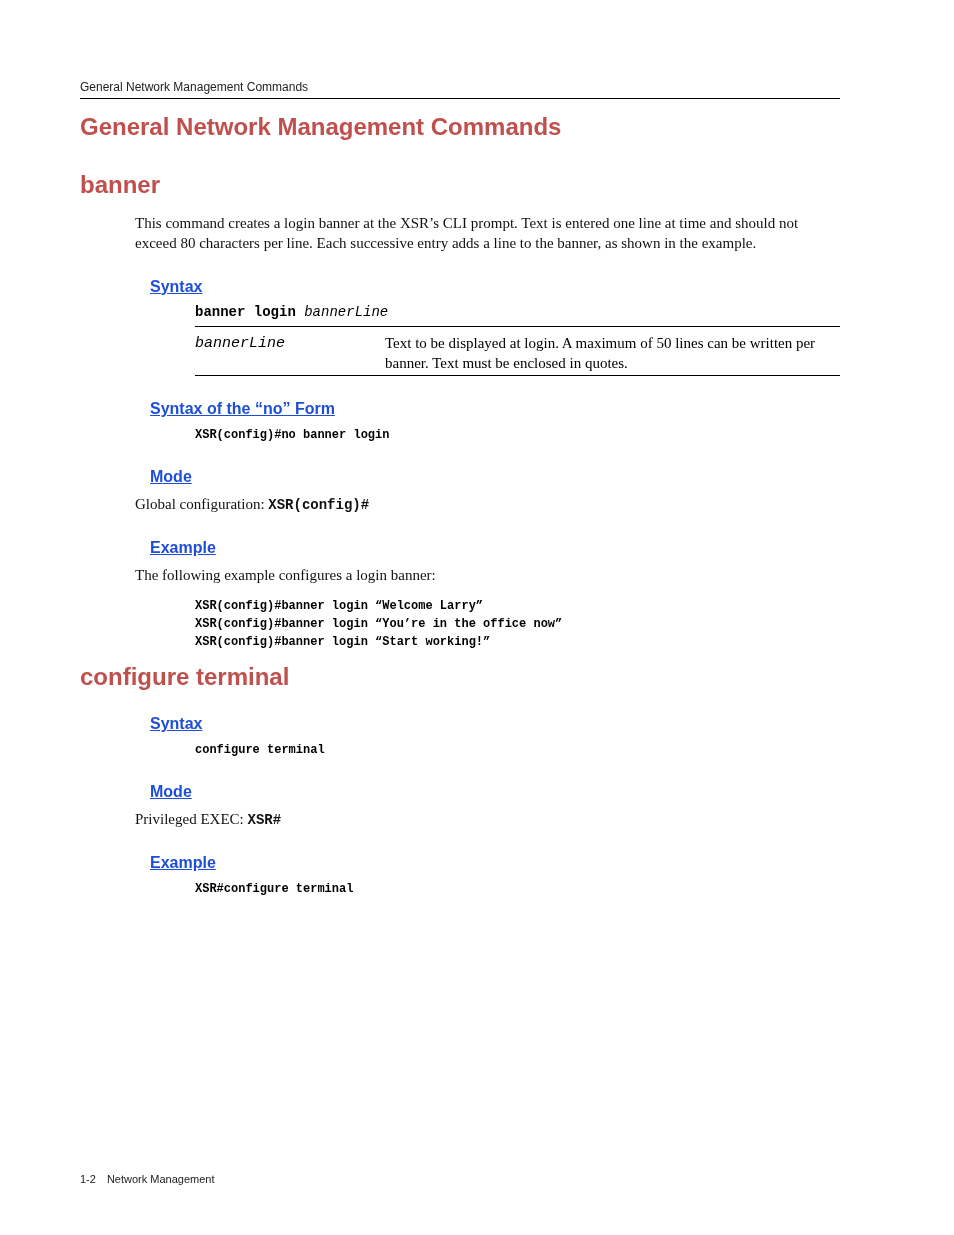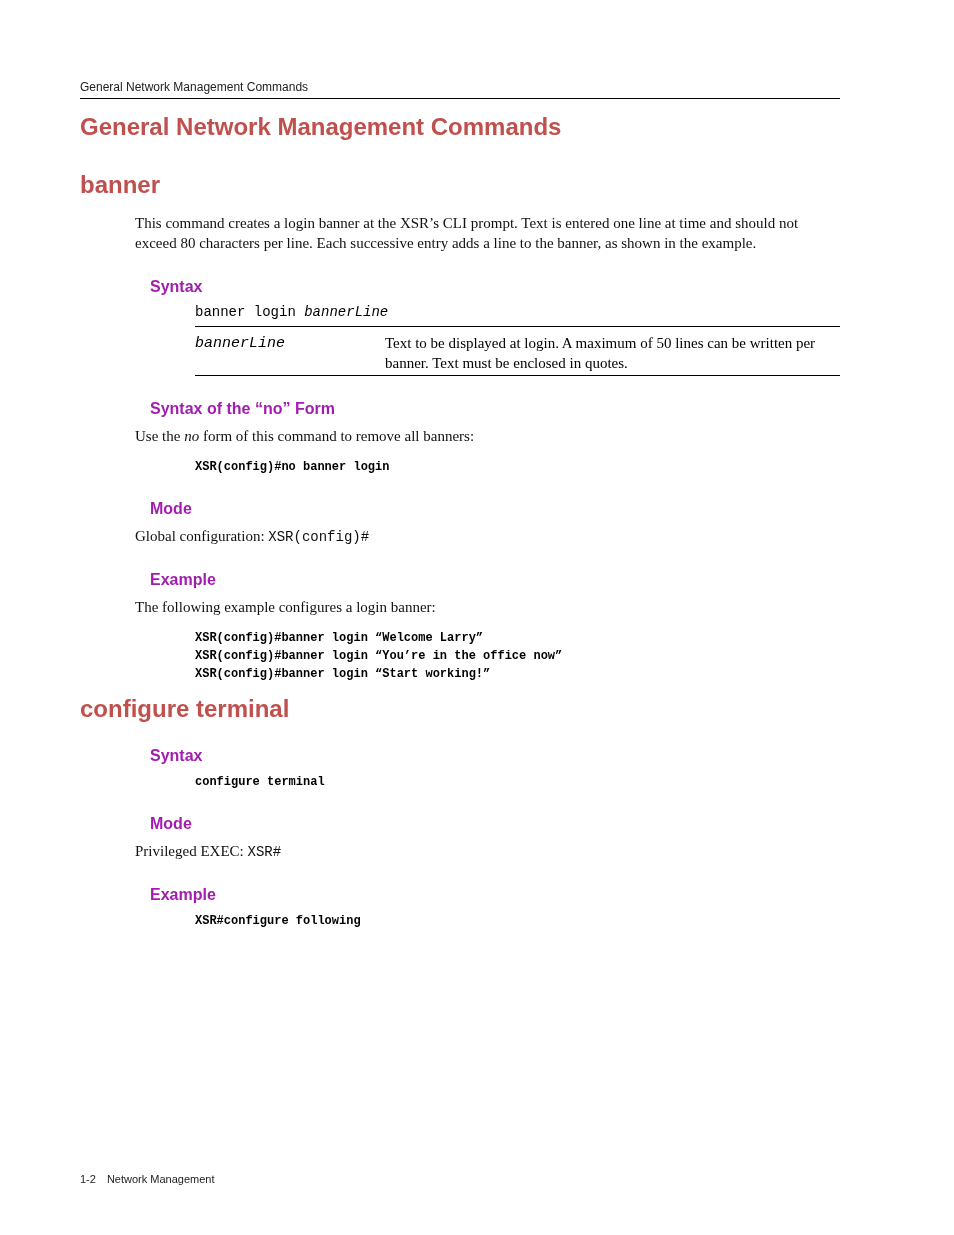--- a/index.html
+++ b/index.html
@@ -37,33 +37,34 @@
   h2 {
     font-family: Arial, Helvetica, sans-serif;
     font-weight: bold;
     color: #c0504d;
     font-size: 24px;
     margin: 10px 0 14px 0;
   }
   h3 {
     font-family: Arial, Helvetica, sans-serif;
     font-weight: bold;
-    color: #a21caf;
+    color: #1d4ed8;
     font-size: 16px;
     margin: 24px 0 8px 70px;
+    text-decoration: underline;
   }
   .body-text {
     font-size: 15px;
     line-height: 1.35;
     margin: 0 0 12px 55px;
     color: #111;
   }
   .code {
     font-family: "Courier New", Courier, monospace;
-    font-weight: normal;
+    font-weight: bold;
     font-size: 14px;
   }
   .code-plain {
     font-family: "Courier New", Courier, monospace;
     font-size: 14px;
   }
   .italic {
     font-style: italic;
   }
   .syntax-line {
@@ -125,23 +126,20 @@
     <span class="code">banner login </span><span class="code-plain italic">bannerLine</span>
   </div>
   <hr class="thin">
   <div class="param-row">
     <div class="param-name">bannerLine</div>
     <div class="param-desc">Text to be displayed at login. A maximum of 50 lines can be written per banner. Text must be enclosed in quotes.</div>
   </div>
   <hr class="thin">
 
   <h3>Syntax of the “no” Form</h3>
-  <p class="body-text">
-    <span>Use the </span><span class="italic">no</span><span> form of this command to remove all banners:</span>
-  </p>
   <div class="code-block">XSR(config)#no banner login</div>
 
   <h3>Mode</h3>
   <p class="body-text">
     <span>Global configuration: </span><span class="code">XSR(config)#</span>
   </p>
 
   <h3>Example</h3>
   <p class="body-text">The following example configures a login banner:</p>
   <div class="code-block">XSR(config)#banner login “Welcome Larry”
@@ -152,16 +150,16 @@
 
   <h3>Syntax</h3>
   <div class="code-block">configure terminal</div>
 
   <h3>Mode</h3>
   <p class="body-text">
     <span>Privileged EXEC: </span><span class="code">XSR#</span>
   </p>
 
   <h3>Example</h3>
-  <div class="code-block">XSR#configure following</div>
+  <div class="code-block">XSR#configure terminal</div>
 
   <div class="footer">1-2 Network Management</div>
 </div>
 
 </body></html>

